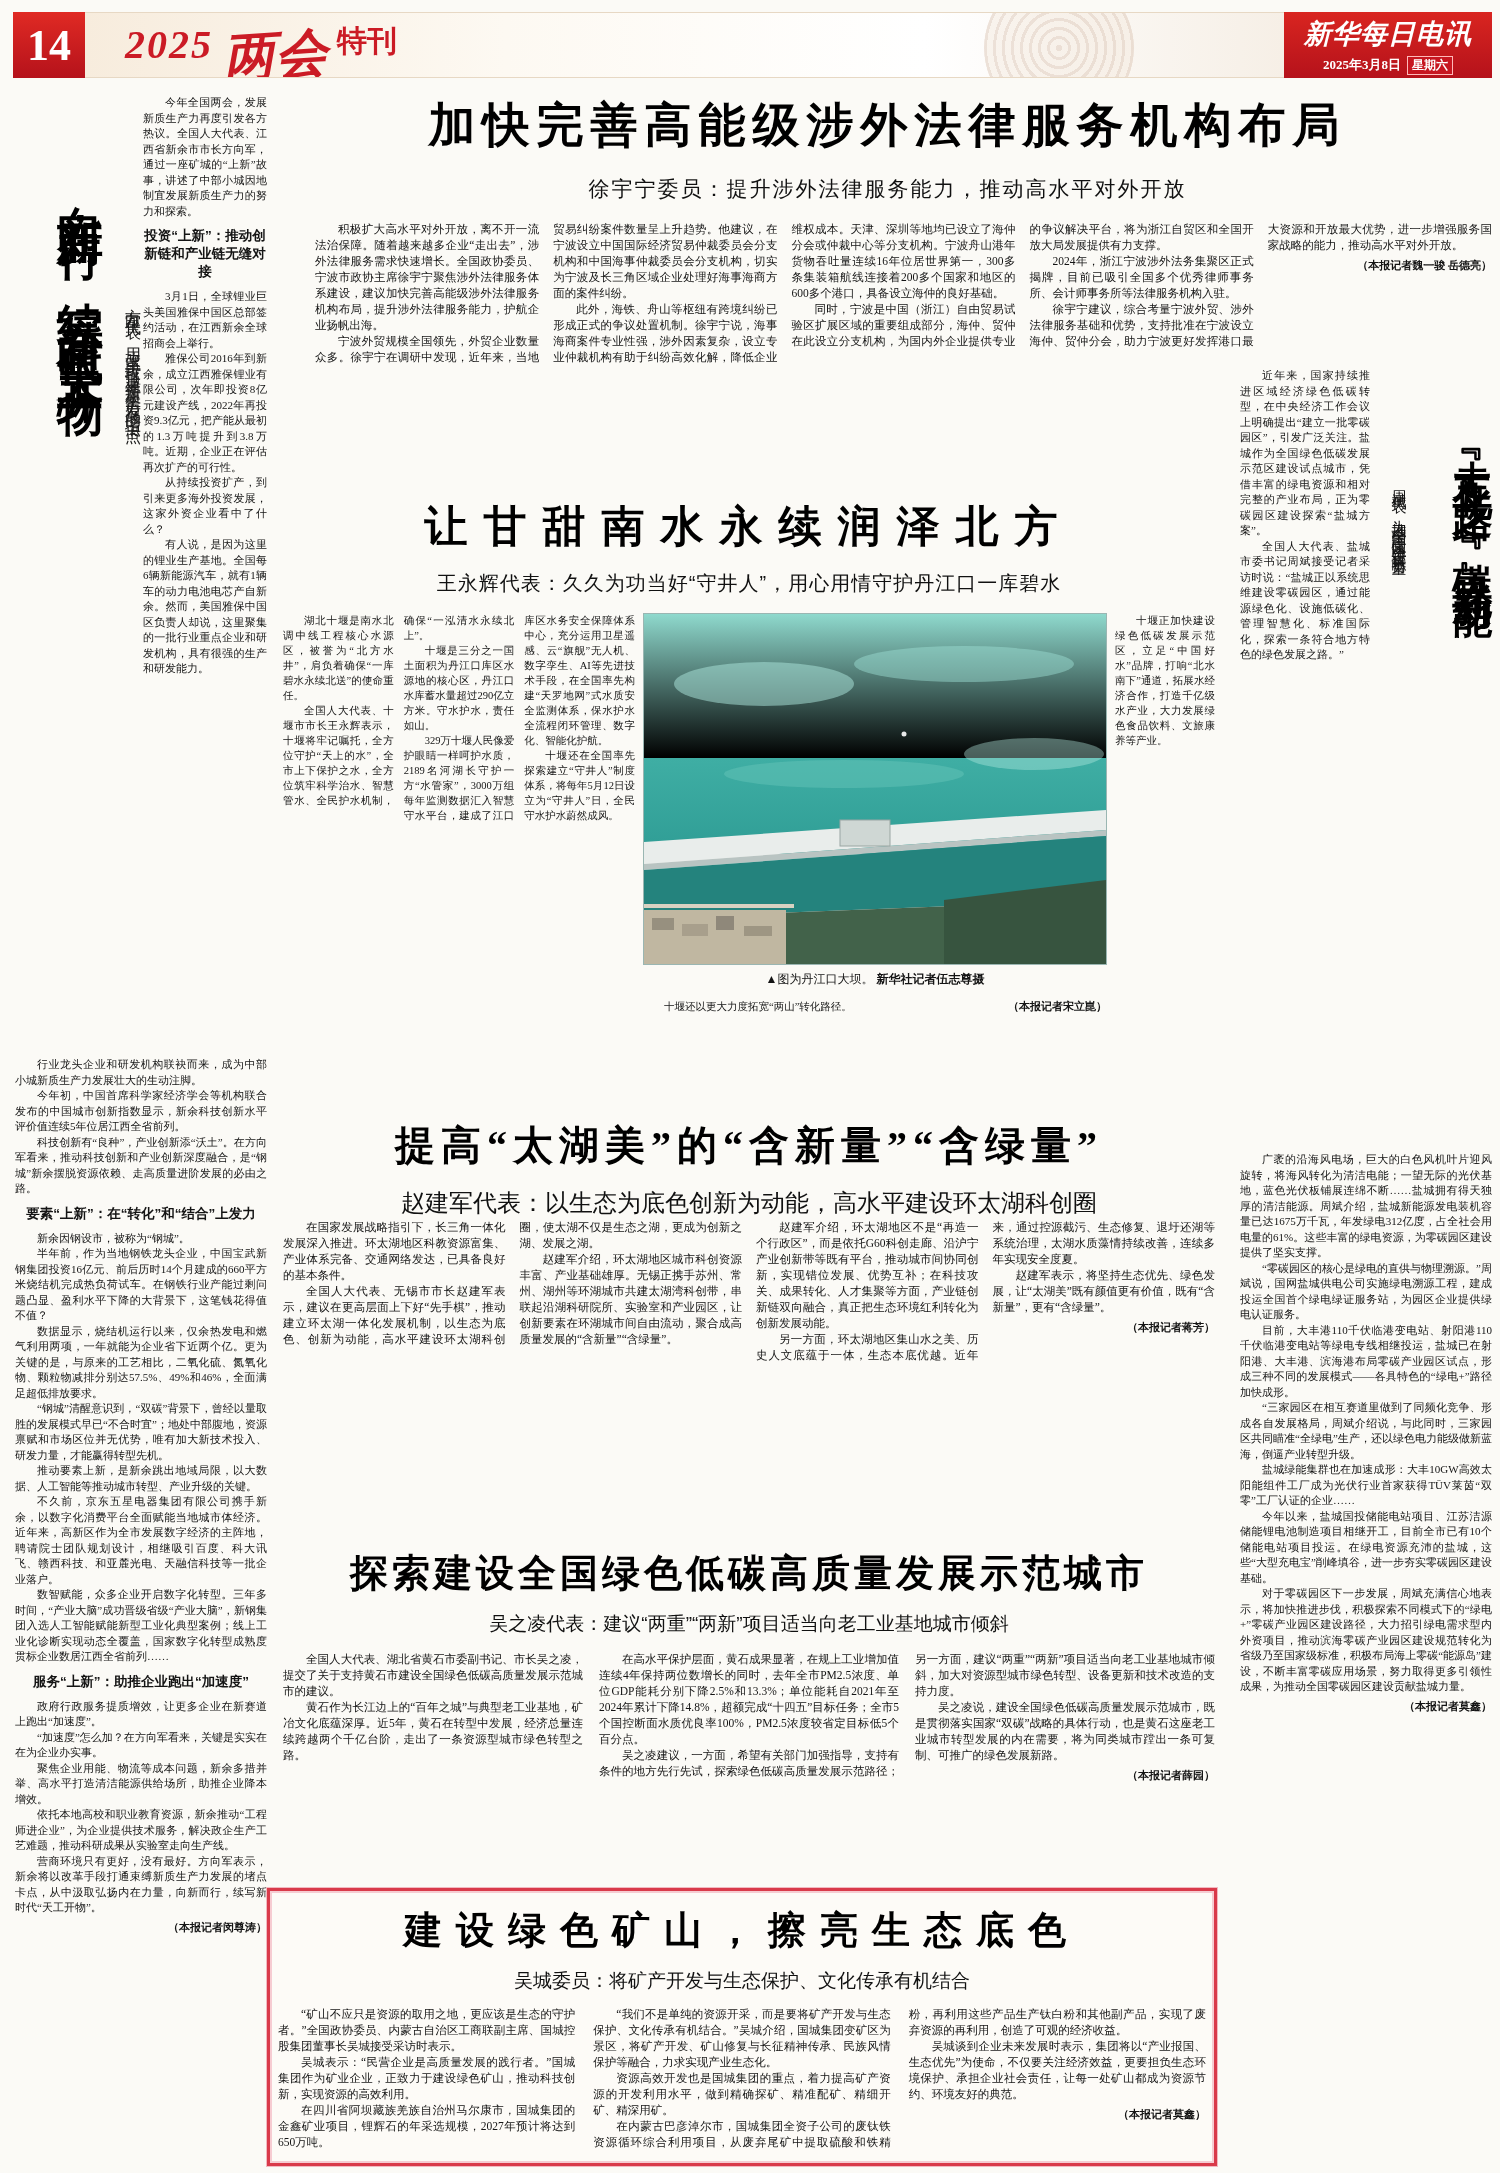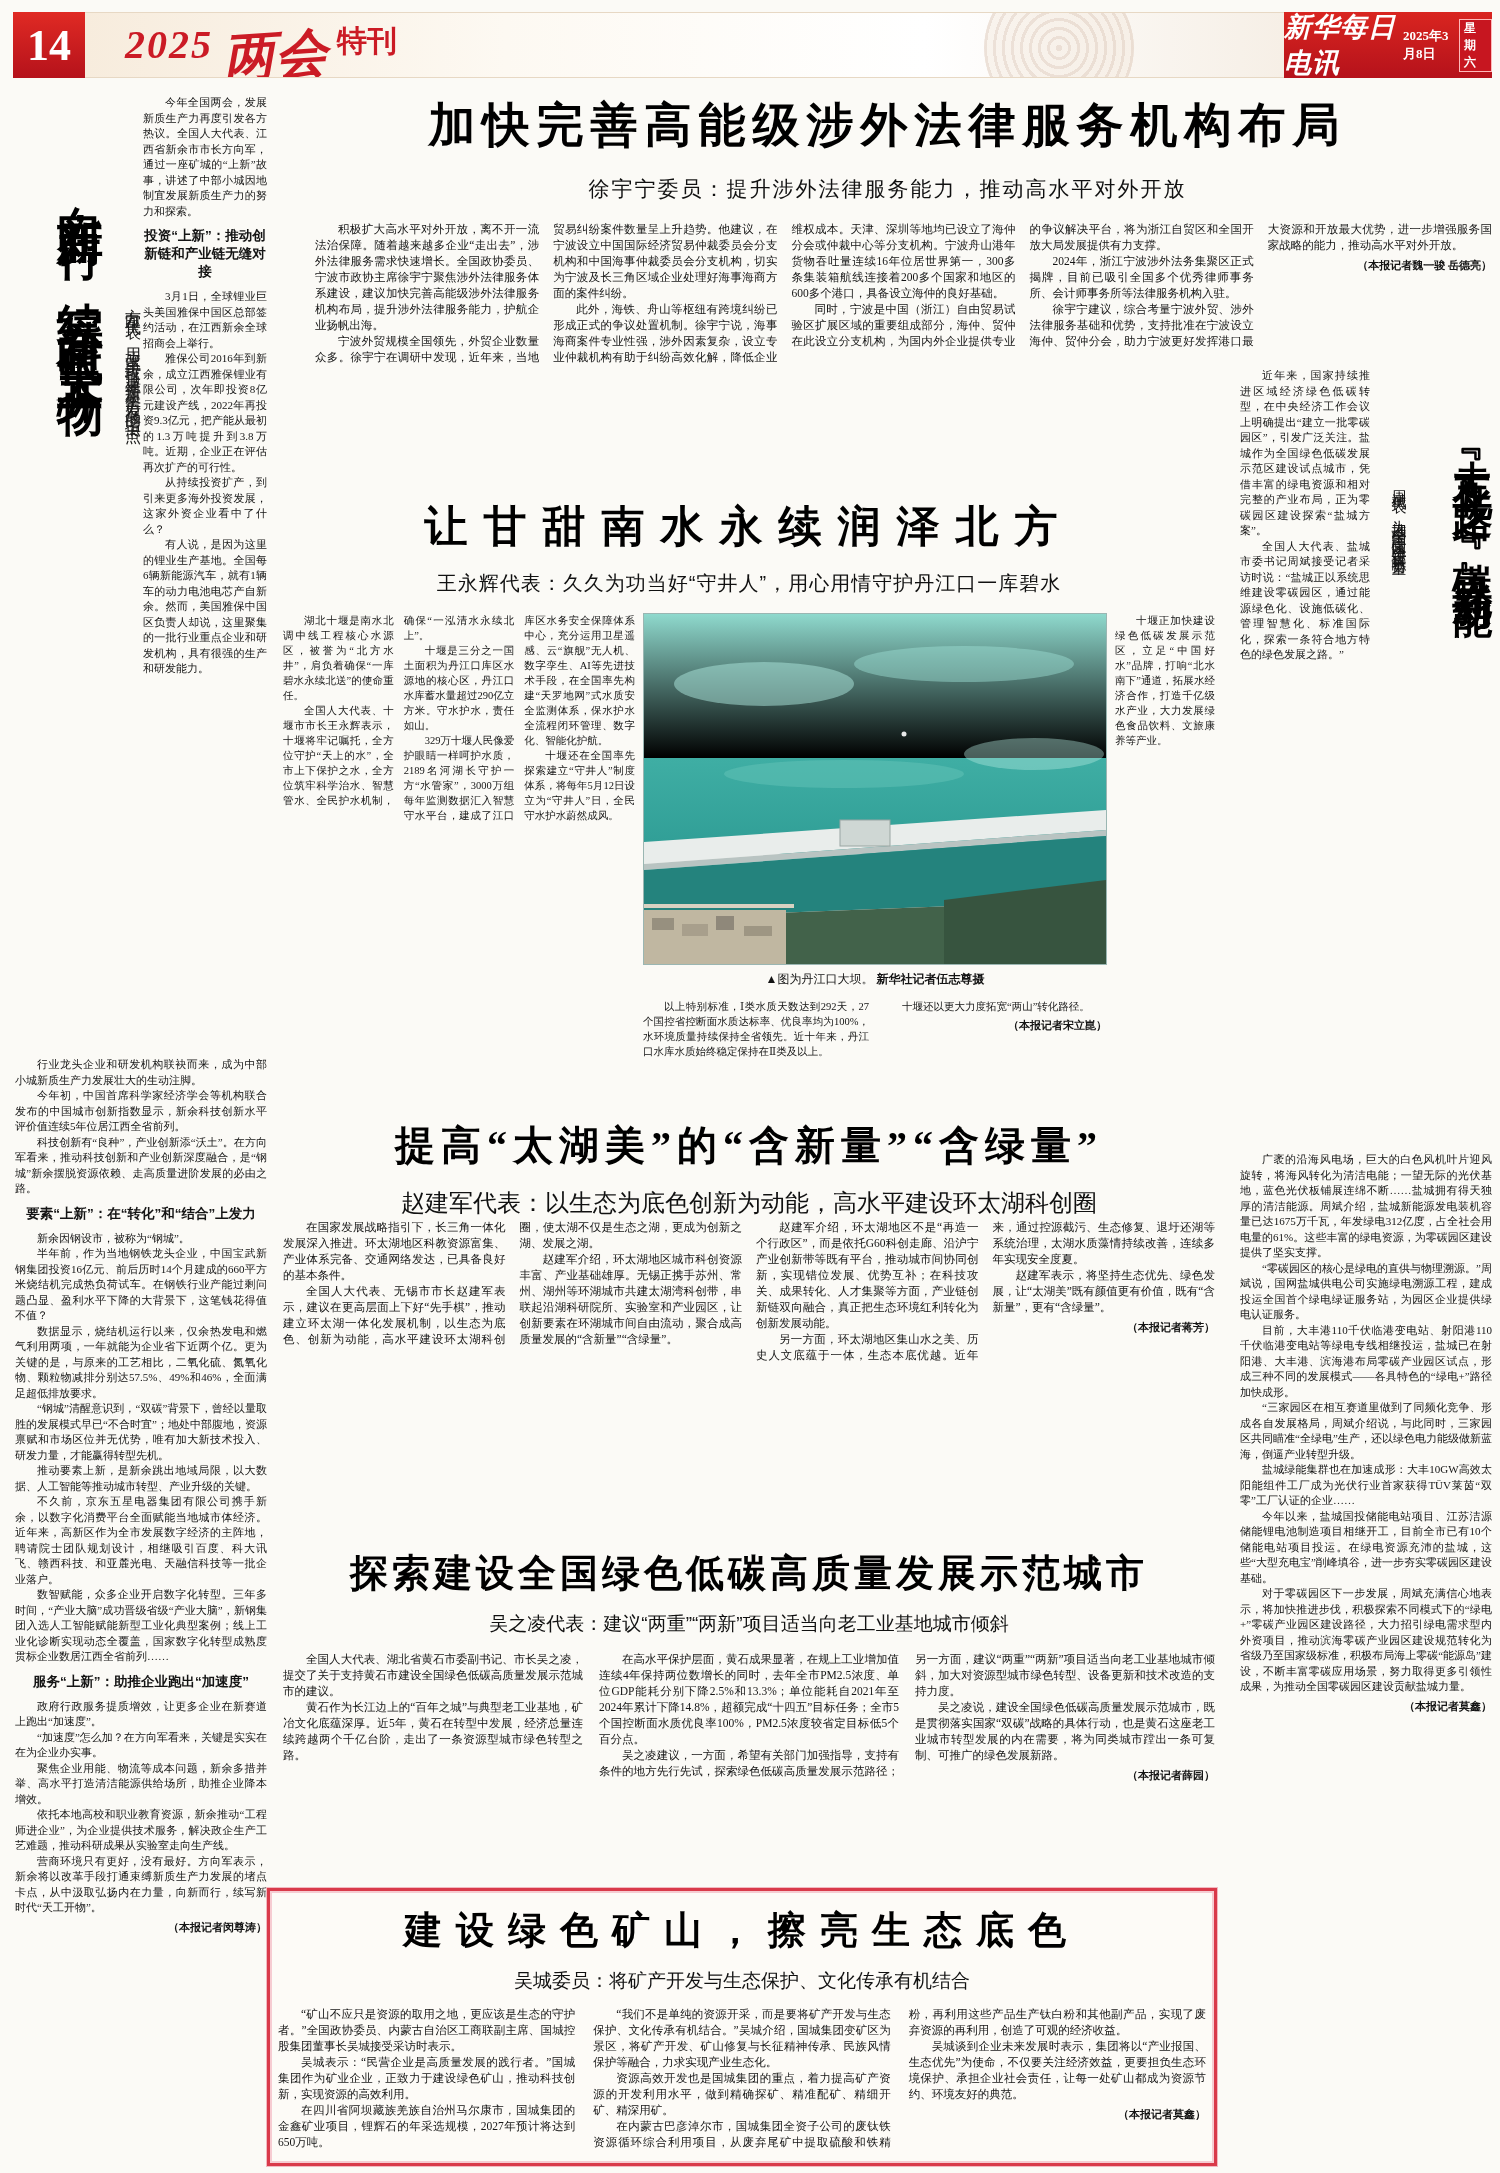--- a/index.html
+++ b/index.html
@@ -13,21 +13,21 @@
   .banner-mid{flex:1;position:relative;background:linear-gradient(90deg,#f7ecdd 0%,#fdf9f2 35%,#ffffff 70%,#f6efe6 100%);
               border-top:1px solid #e7d8c4;border-bottom:1px solid #e7d8c4;overflow:hidden;}
   .banner-rings{position:absolute;right:150px;top:-40px;width:150px;height:150px;border-radius:50%;
                 background:repeating-radial-gradient(circle,#d8c0ae 0 3px,#f3e8dc 3px 9px);opacity:.45;}
   .brand{position:absolute;left:40px;top:8px;display:flex;align-items:flex-start;gap:10px;}
   .brand-year{font-size:40px;font-weight:bold;color:#cb1b25;font-style:italic;letter-spacing:2px;}
   .brand-script{font-size:52px;font-weight:bold;color:#cb1b25;font-style:italic;
                 font-family:"Liberation Serif",serif;transform:rotate(-4deg);display:inline-block;}
   .brand-suffix{font-size:30px;font-weight:bold;color:#cb1b25;font-family:"Liberation Sans",sans-serif;}
   .banner-right{width:208px;background:linear-gradient(180deg,#d92520,#b5121b);color:#fff;
-                display:flex;flex-direction:row;align-items:center;justify-content:center;gap:4px;}
+                display:flex;flex-direction:column;align-items:center;justify-content:center;gap:4px;}
   .masthead{font-size:27px;font-weight:bold;font-style:italic;letter-spacing:1px;}
   .dateline{font-size:13px;font-weight:bold;display:flex;gap:6px;align-items:center;}
   .weekday{border:1px solid #ffb9b9;padding:0 4px;font-size:12px;background:#c71620;}
   
   p{margin:0;text-indent:2em;}
   .body-text{font-size:11.5px;line-height:16px;text-align:justify;overflow:hidden;}
   .headline{font-weight:bold;text-align:center;color:#000;font-family:"Liberation Serif",serif;}
   .subtitle{text-align:center;font-family:"Liberation Sans",sans-serif;color:#111;}
   .subhead{font-weight:bold;font-family:"Liberation Sans",sans-serif;text-align:center;
            font-size:13.5px;line-height:18px;margin:8px 0;text-indent:0;}
@@ -219,21 +219,20 @@
         <span>▲图为丹江口大坝。</span>
         <b>新华社记者伍志尊摄</b>
       </div>
       <div class="water-right body-text">
         <div>
             <p>十堰正加快建设绿色低碳发展示范区，立足“中国好水”品牌，打响“北水南下”通道，拓展水经济合作，打造千亿级水产业，大力发展绿色食品饮料、文旅康养等产业。</p>
           </div>
       </div>
       <div class="water-under body-text">
         <div>
-            <p>以上特别标准，Ⅰ类水质天数达到292天，27个国控省控断面水质达标率、优良率均为100%，水环境质量持续保持全省领先。近十年来，丹江口水库水质始终稳定保持在Ⅱ类及以上。</p>
             <p>十堰还以更大力度拓宽“两山”转化路径。</p>
           </div>
         <div class="reporter">（本报记者宋立崑）</div>
       </div>
     </div>
   </div>
 
   <div class="article-taihu">
     <div class="headline">提高“太湖美”的“含新量”“含绿量”</div>
     <div class="subtitle">赵建军代表：以生态为底色创新为动能，高水平建设环太湖科创圈</div>

